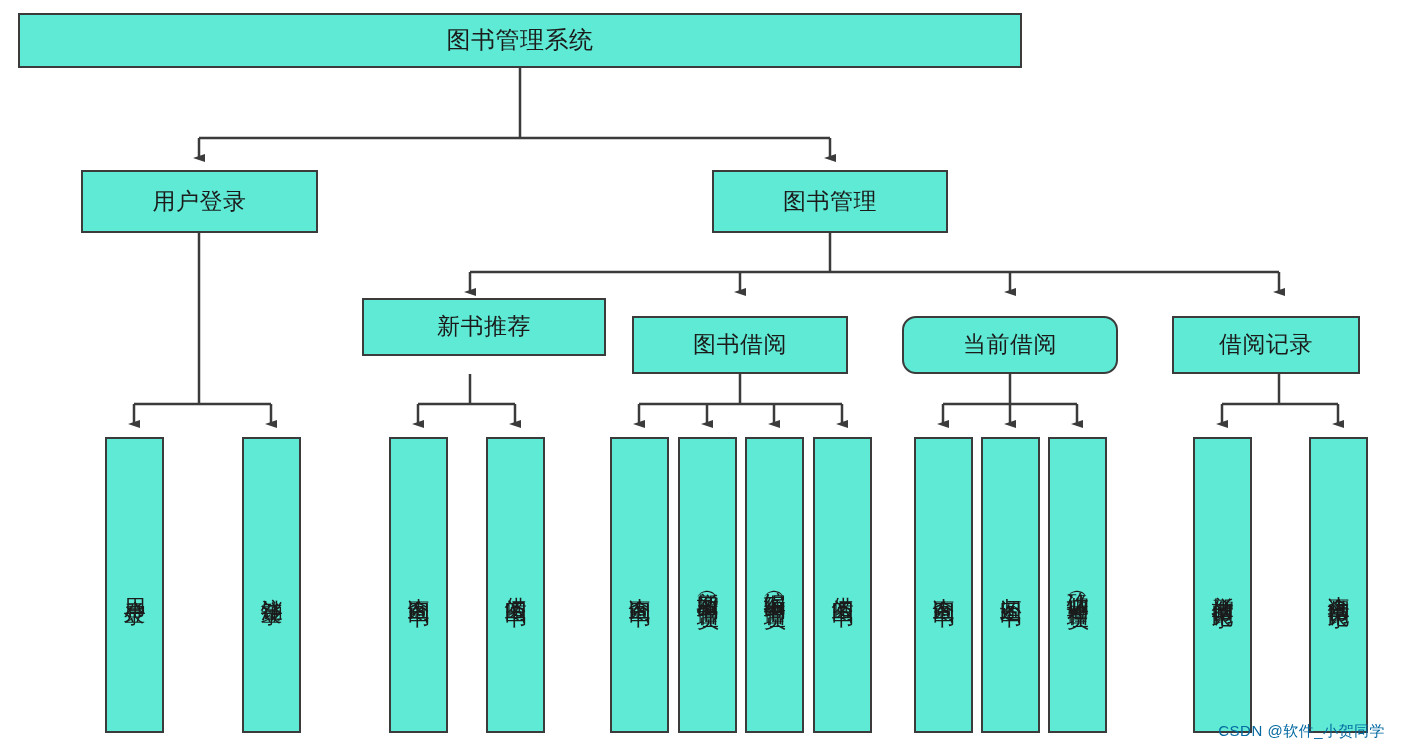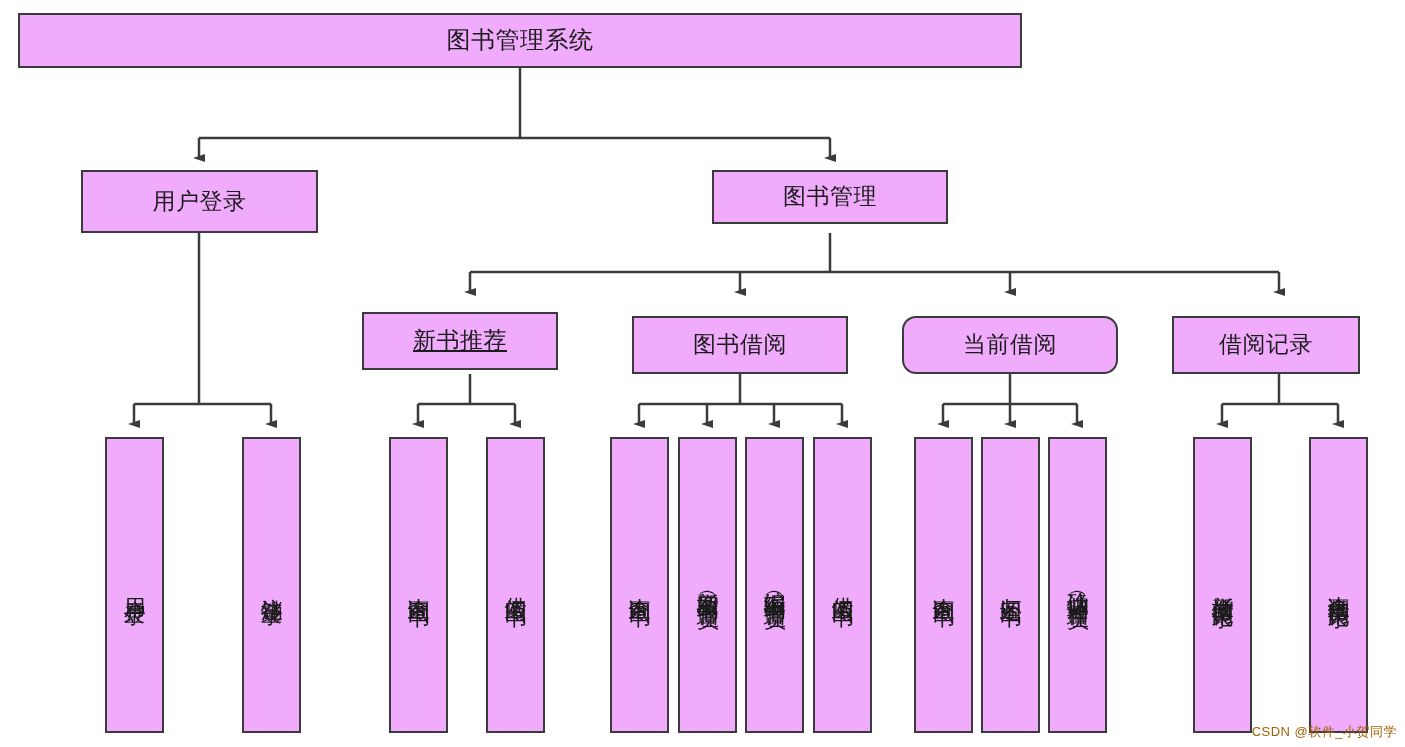--- a/index.html
+++ b/index.html
@@ -23,21 +23,21 @@
     position: absolute;
     left: 0;
     top: 0;
     width: 1405px;
     height: 747px;
     pointer-events: none;
   }
   .node {
     position: absolute;
     box-sizing: border-box;
-    background: #f0abfc;
+    background: #5eead4;
     border: 2.5px solid #3b3b3b;
     display: flex;
     align-items: center;
     justify-content: center;
     color: #1b1b1b;
   }
   .node .label {
     display: block;
     text-align: center;
     line-height: 1.18;
@@ -59,24 +59,24 @@
   .node.vert .label {
     writing-mode: vertical-rl;
     text-orientation: upright;
     font-size: 22px;
     line-height: 1.12;
     letter-spacing: 2.5px;
     max-height: 268px;
   }
   .watermark {
     position: absolute;
-    right: 8px;
+    right: 20px;
     bottom: 6px;
-    font-size: 13px;
-    color: #a16207;
+    font-size: 15px;
+    color: #0369a1;
     letter-spacing: 0.5px;
     user-select: none;
     white-space: nowrap;
   }
 </style>
 </head>
 <body>
 
 <div id="diagram-root">
 
@@ -130,25 +130,25 @@
     </g>
   </svg>
 
   <div class="node horiz root" style="left:18px; top:13px; width:1004px; height:55px;">
     <span class="label">图书管理系统</span>
   </div>
 
   <div class="node horiz" style="left:81px; top:170px; width:237px; height:63px;">
     <span class="label">用户登录</span>
   </div>
-  <div class="node horiz" style="left:712px; top:170px; width:236px; height:54px;">
+  <div class="node horiz" style="left:712px; top:170px; width:236px; height:63px;">
     <span class="label">图书管理</span>
   </div>
 
-  <div class="node horiz" style="left:362px; top:312px; width:196px; height:58px;text-decoration:underline;">
+  <div class="node horiz" style="left:362px; top:298px; width:244px; height:58px;">
     <span class="label">新书推荐</span>
   </div>
   <div class="node horiz" style="left:632px; top:316px; width:216px; height:58px;align-items:center;">
     <span class="label">图书借阅</span>
   </div>
   <div class="node horiz" style="left:902px; top:316px; width:216px; height:58px;border-radius:14px;">
     <span class="label">当前借阅</span>
   </div>
   <div class="node horiz" style="left:1172px; top:316px; width:188px; height:58px;">
     <span class="label">借阅记录</span>

